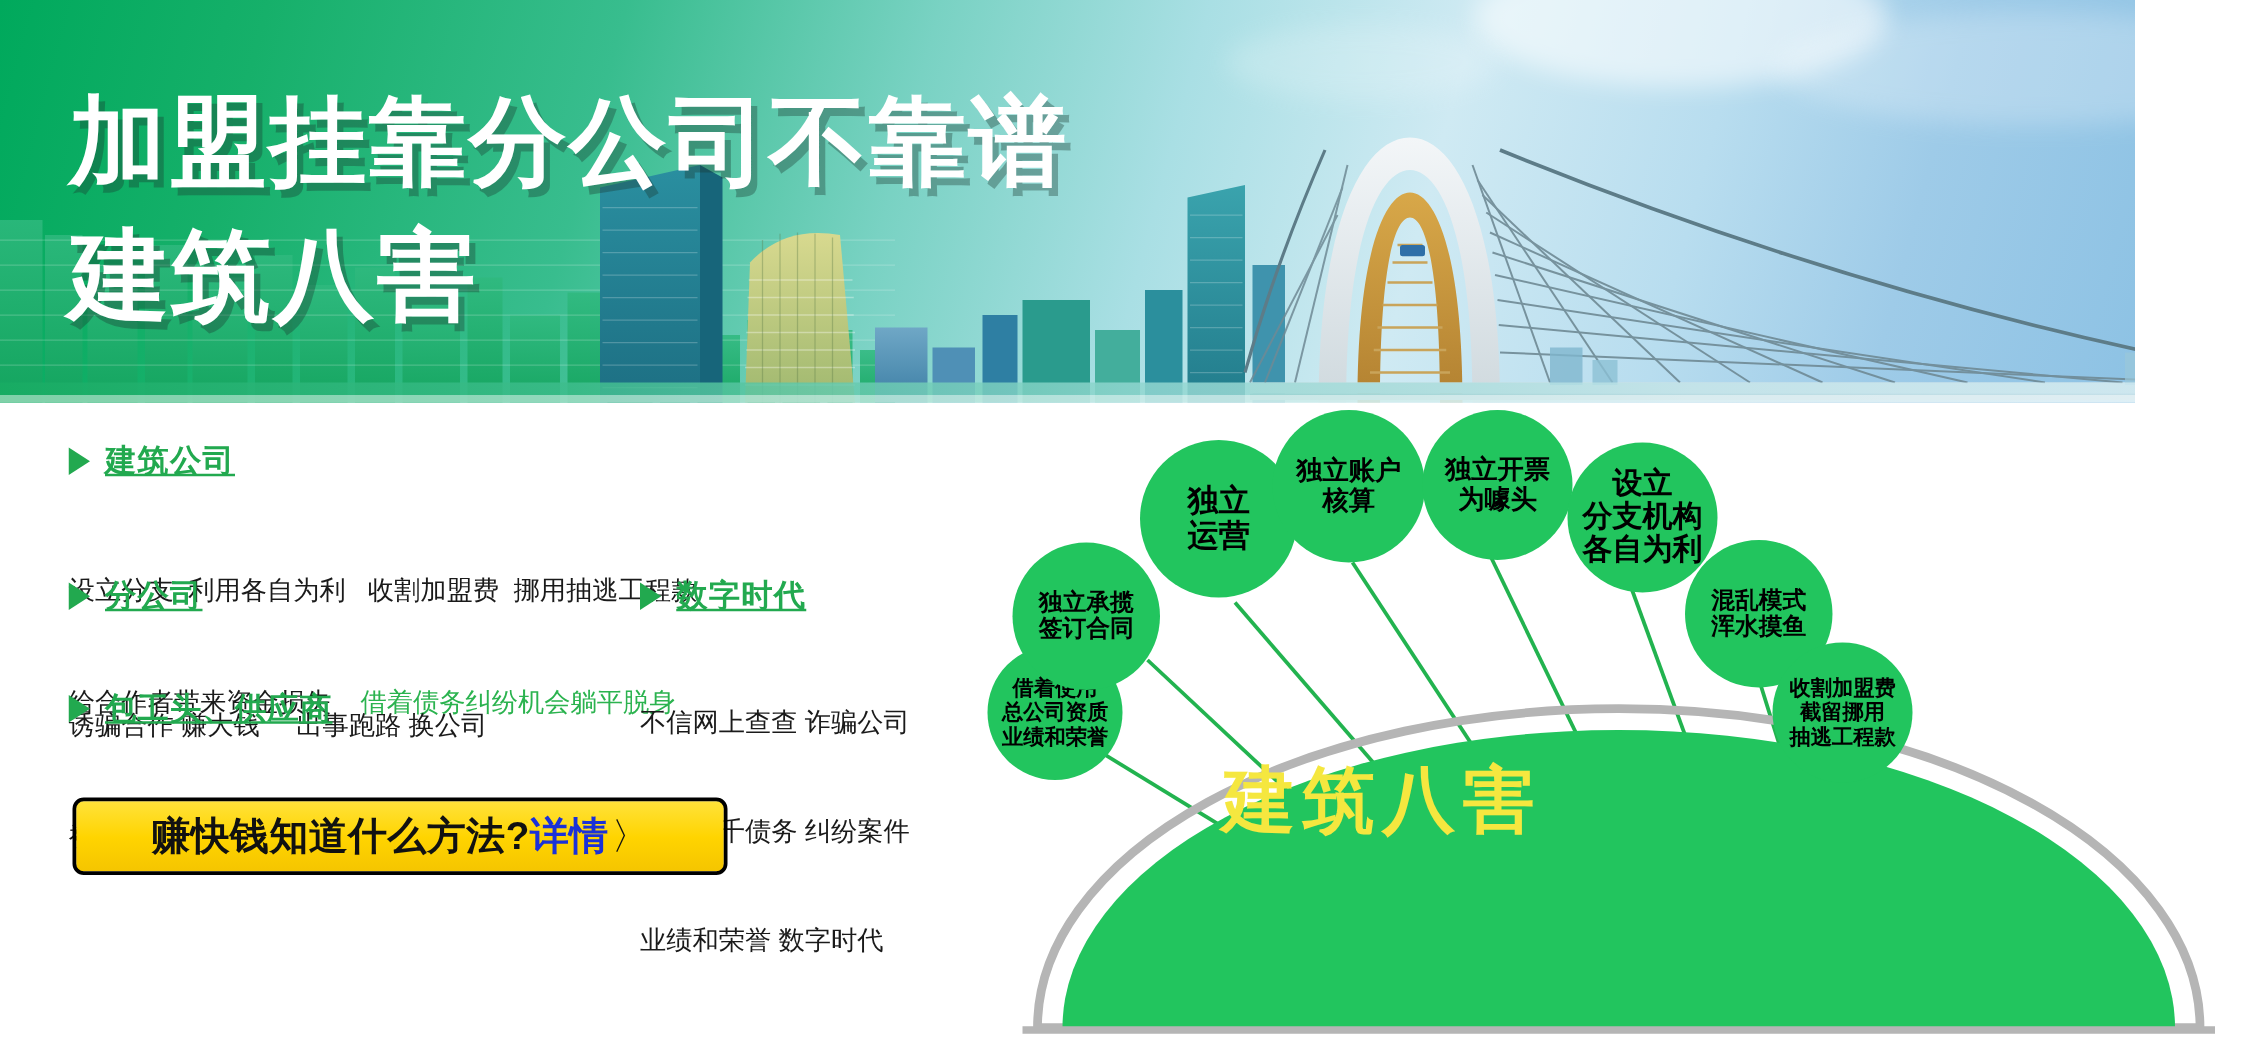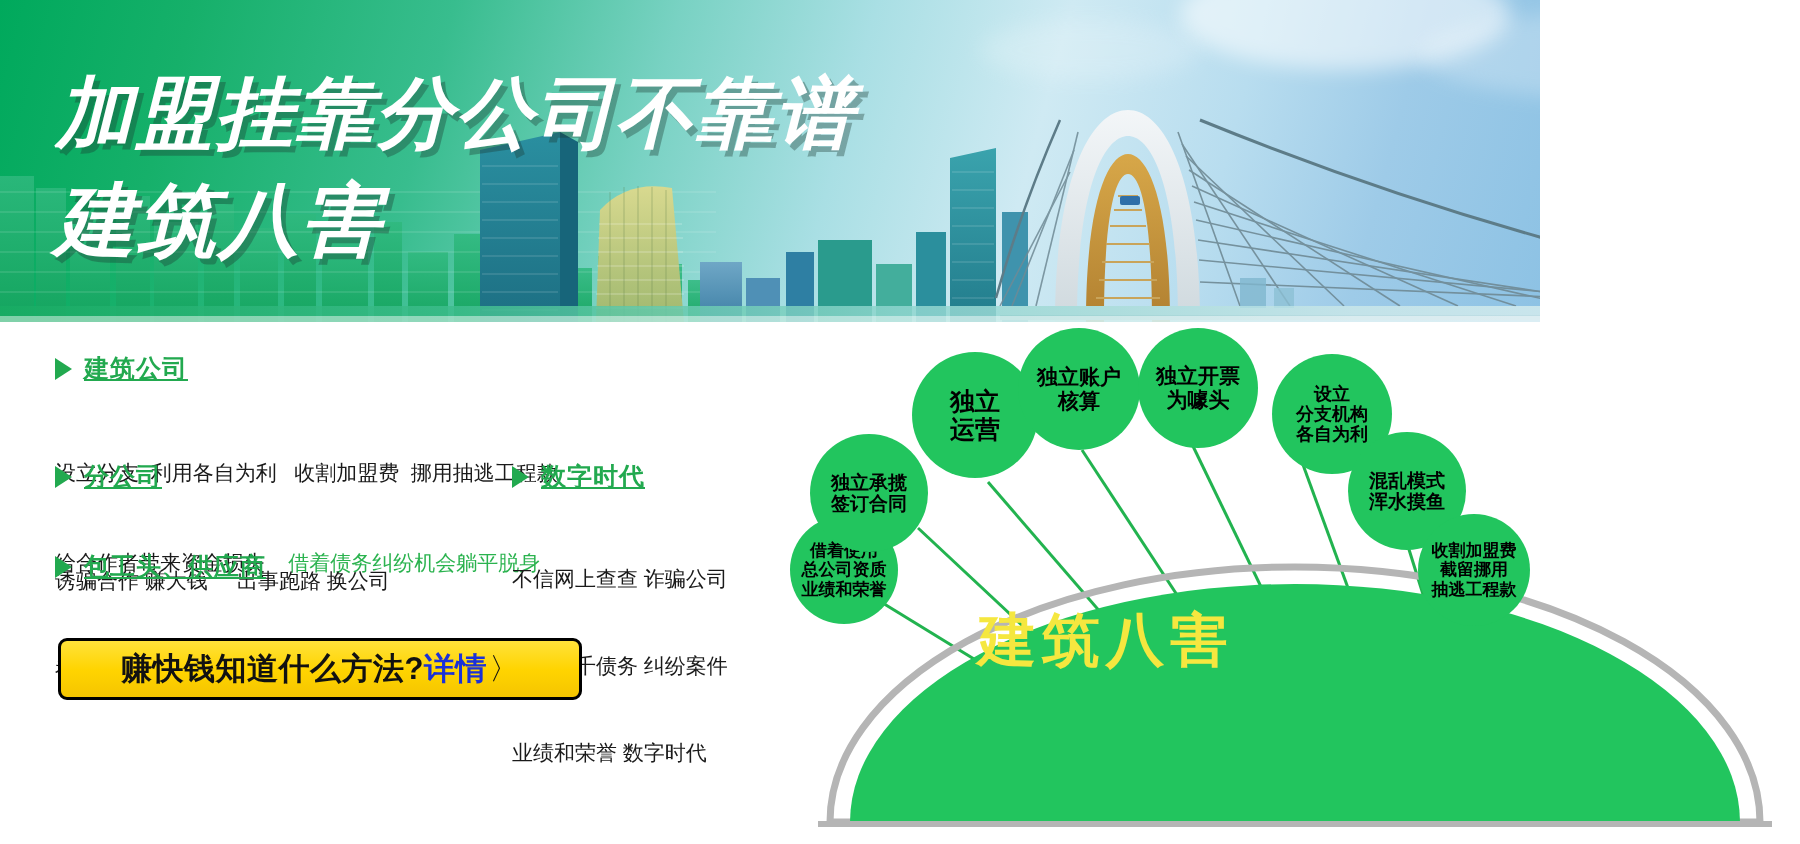--- a/index.html
+++ b/index.html
@@ -1,22 +1,22 @@
 <!DOCTYPE html>
 <html><head>
 <meta charset="utf-8">
 <style>
   html,body{margin:0;padding:0;background:#fff;}
   body{width:1800px;height:844px;overflow:hidden;
        font-family:"Liberation Sans","DejaVu Sans",sans-serif;}
   #stage{position:relative;width:1800px;height:844px;background:#ffffff;overflow:hidden;}
 
   
-  #hero{position:absolute;left:0;top:0;width:1540px;height:322px;overflow:hidden;
-        background:linear-gradient(105deg,#00a95c 0%,#16b06a 12%,#38bd8e 28%,#79d2c3 42%,#a9dfe4 54%,#cfeaf3 66%,#b8ddef 78%,#9ecbe8 88%,#8dc2e4 100%);font-style:italic;}
+  #hero{position:absolute;left:0;top:0;width:1708px;height:322px;overflow:hidden;
+        background:linear-gradient(105deg,#00a95c 0%,#16b06a 12%,#38bd8e 28%,#79d2c3 42%,#a9dfe4 54%,#cfeaf3 66%,#b8ddef 78%,#9ecbe8 88%,#8dc2e4 100%);}
   .sky-cloud{position:absolute;border-radius:50%;background:rgba(255,255,255,.55);filter:blur(10px);}
   #hero .skyline{position:absolute;left:0;bottom:0;width:1800px;height:230px;}
   #hero .groundline{position:absolute;left:0;bottom:0;width:1800px;height:16px;
         background:linear-gradient(90deg,#18ac63,#3dbd8c 25%,#8fd6cf 50%,#bfe3e9 75%,#cfe9f2);opacity:.85;}
   #hero .basestrip{position:absolute;left:0;bottom:0;width:1800px;height:6px;background:rgba(255,255,255,.45);}
 
   .hl{position:absolute;left:55px;color:#ffffff;font-weight:bold;white-space:nowrap;
       letter-spacing:2px;text-shadow:5px 6px 0 rgba(25,55,45,.35);}
   #hl1{top:62px;font-size:78px;}
   #hl2{top:168px;font-size:80px;}
@@ -285,21 +285,21 @@
 
     <div class="bub" style="left:122px;top:30px;width:126px;height:126px;font-size:25px;">独立
 运营</div>
 
     <div class="bub" style="left:228px;top:6px;width:122px;height:122px;font-size:21px;">独立账户
 核算</div>
 
     <div class="bub" style="left:348px;top:6px;width:120px;height:120px;font-size:21px;">独立开票
 为噱头</div>
 
-    <div class="bub" style="left:482px;top:32px;width:120px;height:120px;font-size:18px;">设立
+    <div class="bub" style="left:464px;top:32px;width:120px;height:120px;font-size:24px;">设立
 分支机构
 各自为利</div>
 
     <div class="bub" style="left:558px;top:110px;width:118px;height:118px;font-size:19px;">混乱模式
 浑水摸鱼</div>
 
     <div class="bub" style="left:628px;top:192px;width:112px;height:112px;font-size:17px;">收割加盟费
 截留挪用
 抽逃工程款</div>
   </div>

